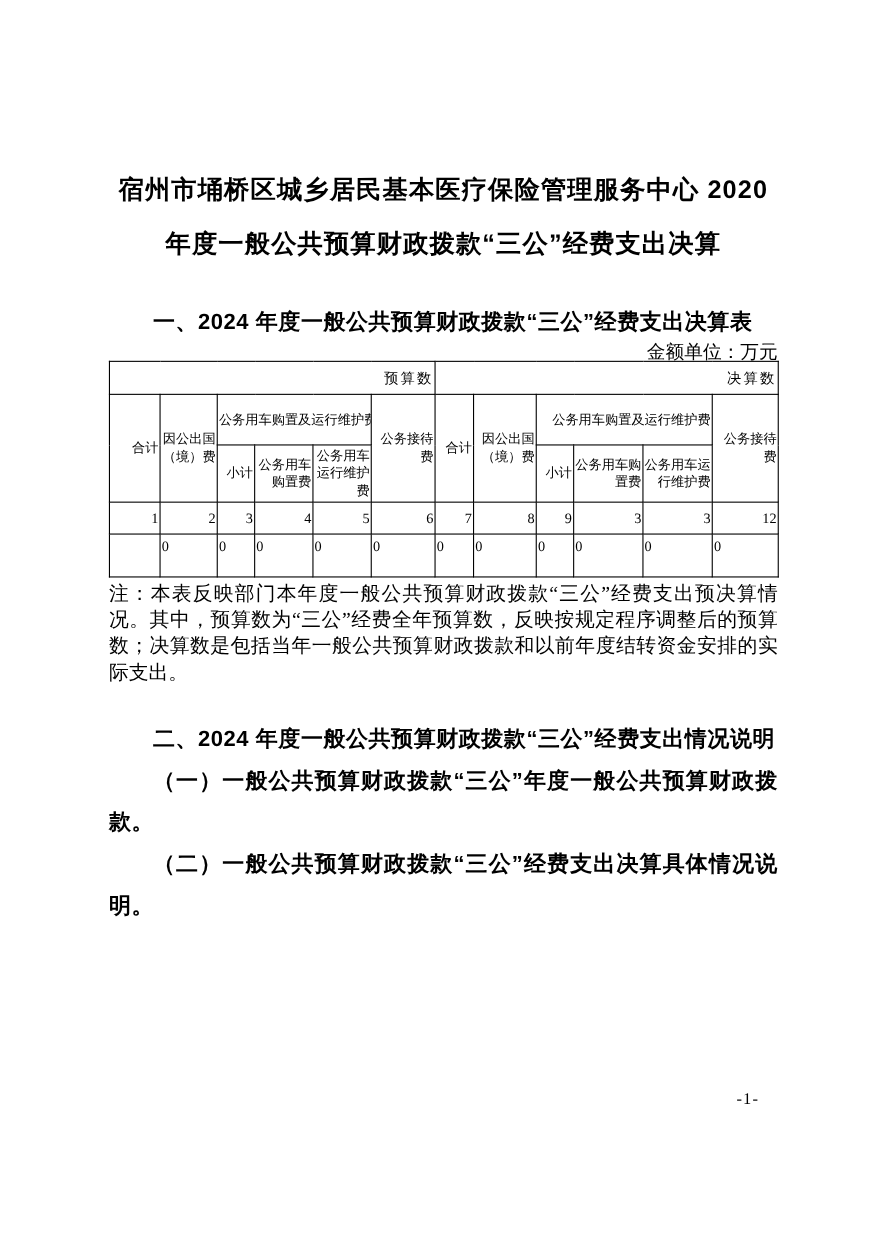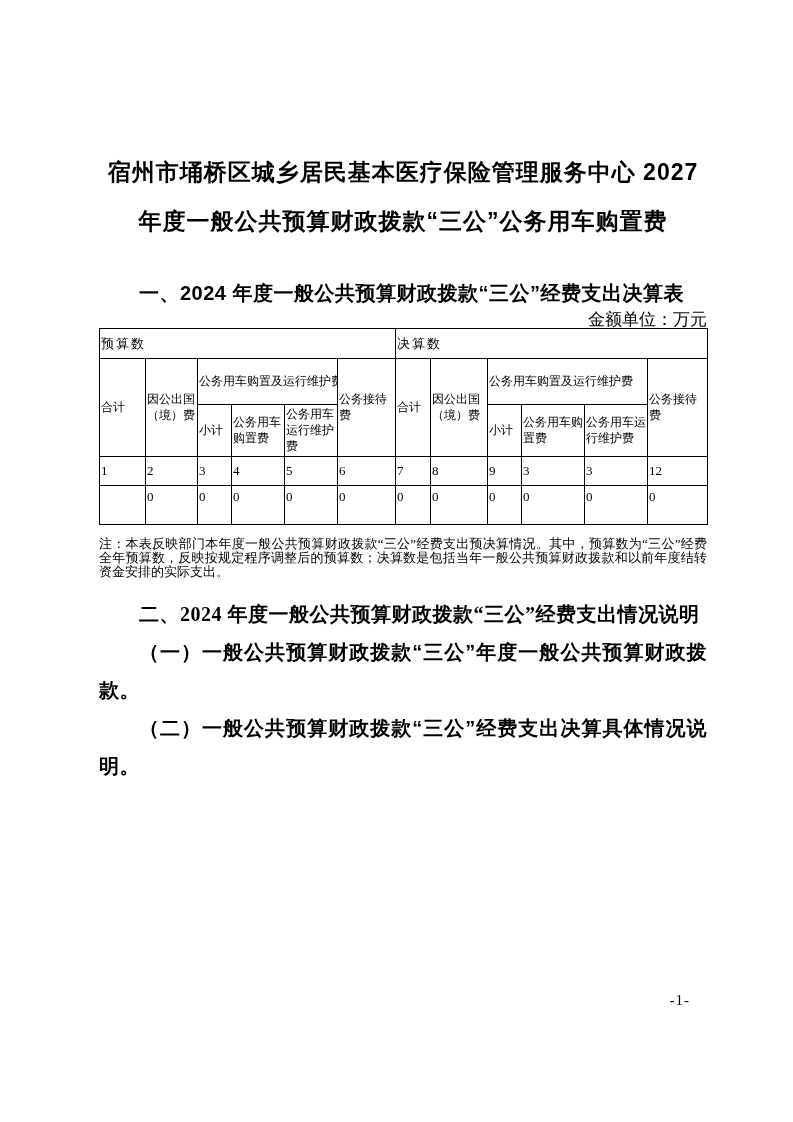--- a/index.html
+++ b/index.html
@@ -34,39 +34,39 @@
   .h-section {
     font-family: "Liberation Sans", sans-serif;
     font-weight: bold;
     font-size: 20px;
     line-height: 38px;
     text-indent: 2em;
     text-align: justify;
     letter-spacing: 0.5px;
   }
   .mt16 { margin-top: 28px; }
-  .mt18 { margin-top: 16px; font-family: Liberation Serif, serif; }
+  .mt18 { margin-top: 30px; }
 
   .unit-note {
     text-align: right;
     font-size: 17px;
     line-height: 16px;
     margin-top: 0;
   }
 
   table.budget {
     margin-top: 0;
     border-collapse: collapse;
     table-layout: fixed;
     width: 608px;
     font-size: 12px;
   }
   table.budget td {
     border: 1px solid #000000;
-    text-align: left;
+    text-align: right;
     vertical-align: middle;
     padding: 1px;
     word-break: break-all;
     line-height: 1.35;
   }
   table.budget tr.r-group td {
     font-size: 13px;
     letter-spacing: 2px;
   }
   table.budget td.nowrap {
@@ -77,23 +77,23 @@
     font-size: 13px;
   }
   table.budget td.val {
     text-align: left;
     vertical-align: top;
     font-size: 13px;
     padding: 2px 1px;
   }
 
   .table-note {
-    margin-top: 12px;
-    font-size: 13px;
-    line-height: 14px;
+    margin-top: 2px;
+    font-size: 18px;
+    line-height: 24px;
     text-align: justify;
     word-break: break-all;
   }
 
   .body-para {
     font-size: 20px;
     line-height: 39px;
     text-indent: 2em;
     text-align: justify;
     letter-spacing: 0.5px;
@@ -107,22 +107,22 @@
     letter-spacing: 1px;
   }
 </style>
 </head>
 <body>
 
 <div class="page">
   <div class="content">
 
     <div class="doc-title">
-      <div>宿州市埇桥区城乡居民基本医疗保险管理服务中心 2027</div>
-      <div>年度一般公共预算财政拨款“三公”公务用车购置费</div>
+      <div>宿州市埇桥区城乡居民基本医疗保险管理服务中心 2020</div>
+      <div>年度一般公共预算财政拨款“三公”经费支出决算</div>
     </div>
 
     <p class="h-section mt16">一、2024 年度一般公共预算财政拨款“三公”经费支出决算表</p>
 
     <div class="unit-note">金额单位：万元</div>
 
     <table class="budget">
       <colgroup>
         <col style="width:46px">
           <col style="width:52px">

